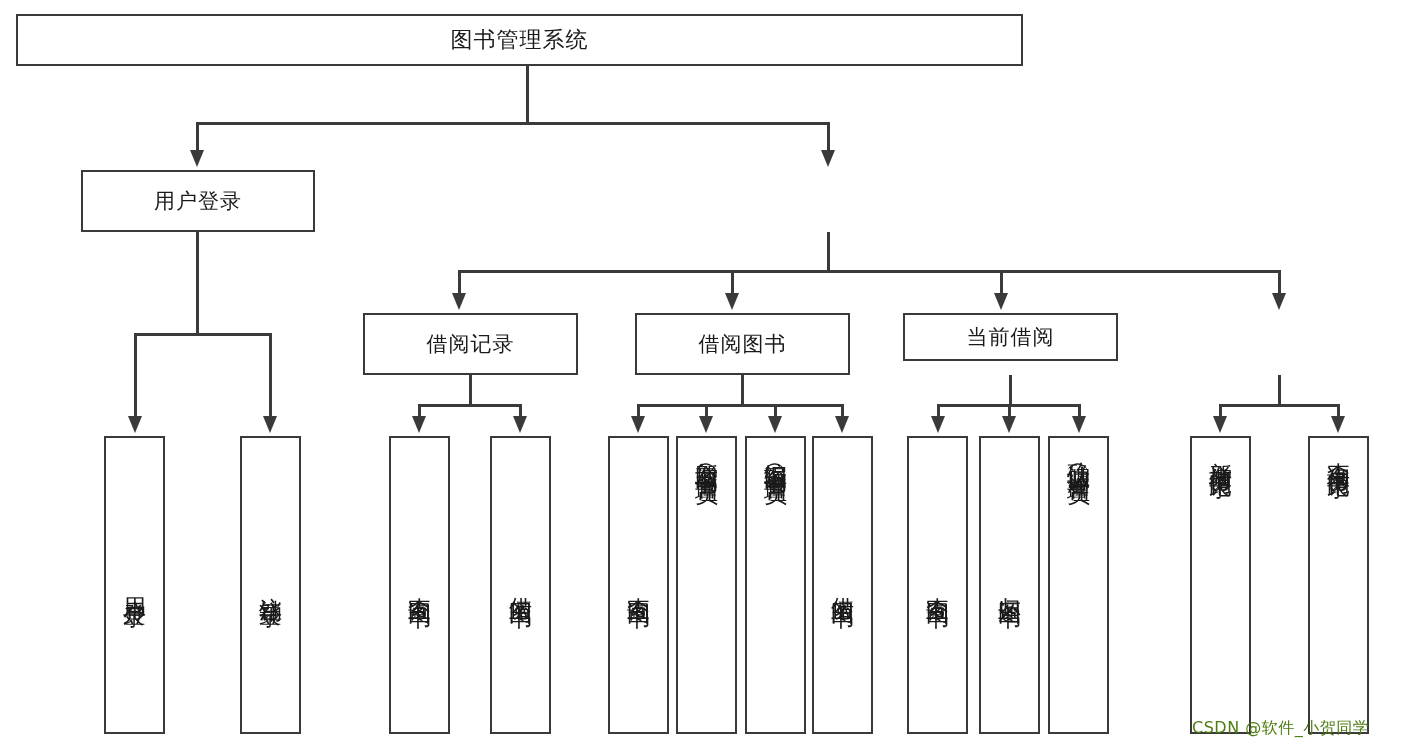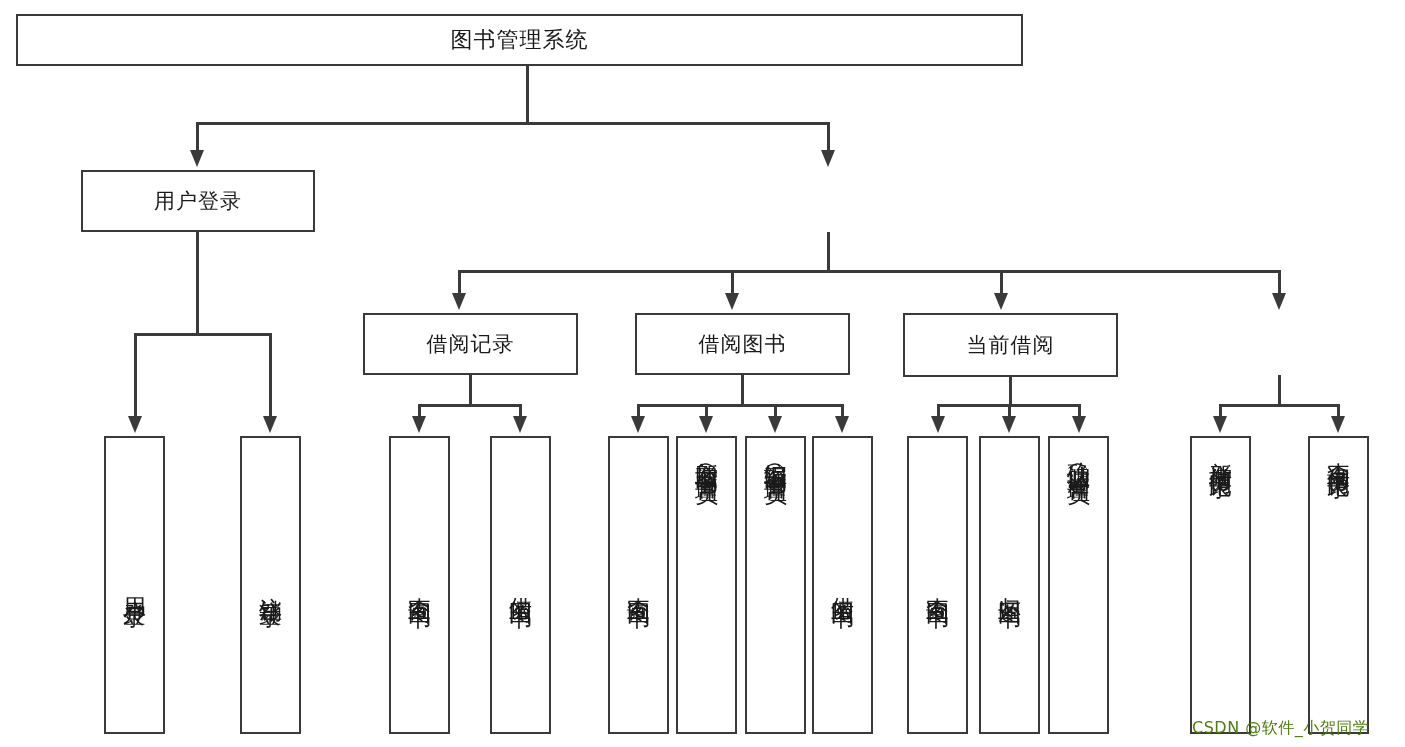--- a/index.html
+++ b/index.html
@@ -104,21 +104,21 @@
   <div class="arrow" style="left:994px;top:293px;"></div>
   <div class="ln vl" style="left:1278px;top:270px;width:2.5px;height:25px;"></div>
   <div class="arrow" style="left:1272px;top:293px;"></div>
 
   <div class="node h" style="left:363px;top:313px;width:215px;height:62px;">
     <span class="lbl">借阅记录</span>
   </div>
   <div class="node h" style="left:635px;top:313px;width:215px;height:62px;">
     <span class="lbl">借阅图书</span>
   </div>
-  <div class="node h" style="left:903px;top:313px;width:215px;height:64px;">
+  <div class="node h" style="left:903px;top:313px;width:215px;height:48px;">
     <span class="lbl">当前借阅</span>
   </div>
 
   <div class="ln vl" style="left:469px;top:375px;width:2.5px;height:31px;"></div>
   <div class="ln hl" style="left:418px;top:404px;width:103px;height:2.5px;"></div>
   <div class="ln vl" style="left:418px;top:404px;width:2.5px;height:14px;"></div>
   <div class="arrow" style="left:412px;top:416px;"></div>
   <div class="ln vl" style="left:519px;top:404px;width:2.5px;height:14px;"></div>
   <div class="arrow" style="left:513px;top:416px;"></div>
 

